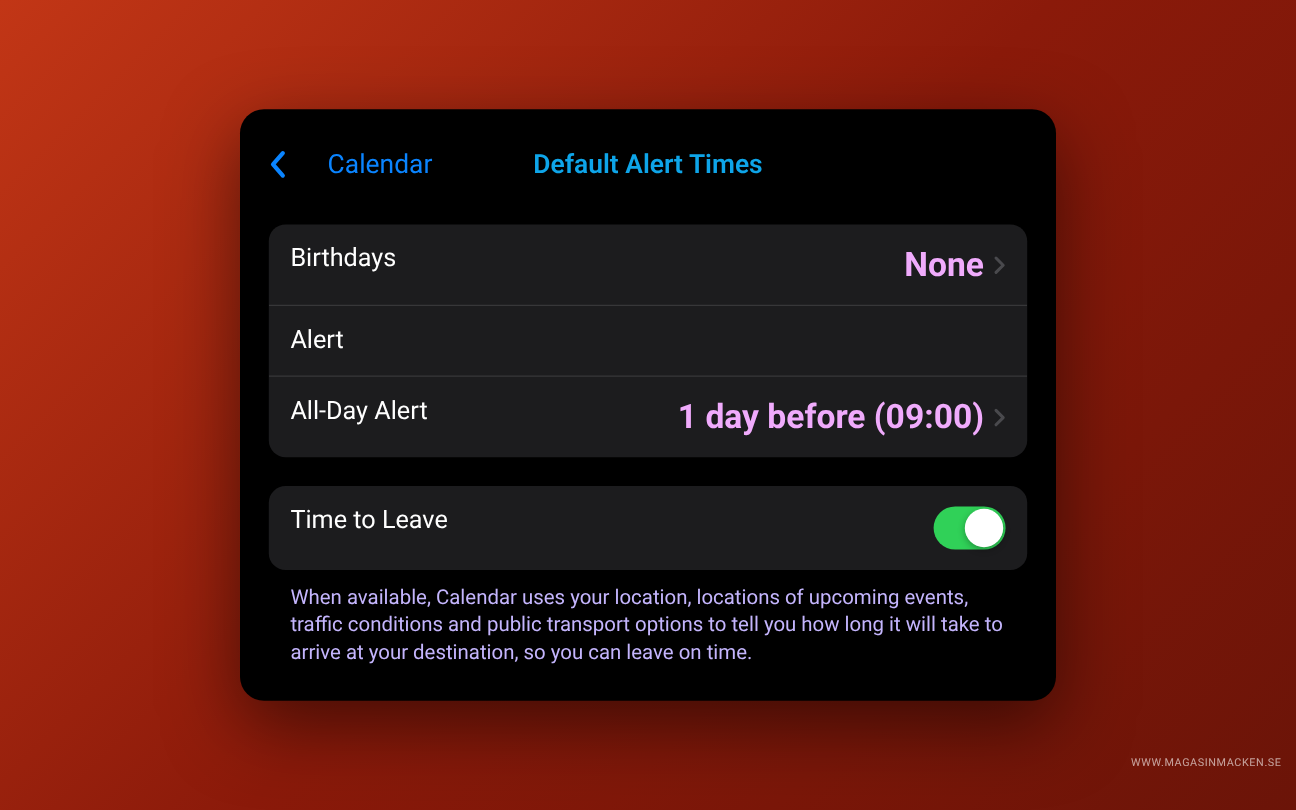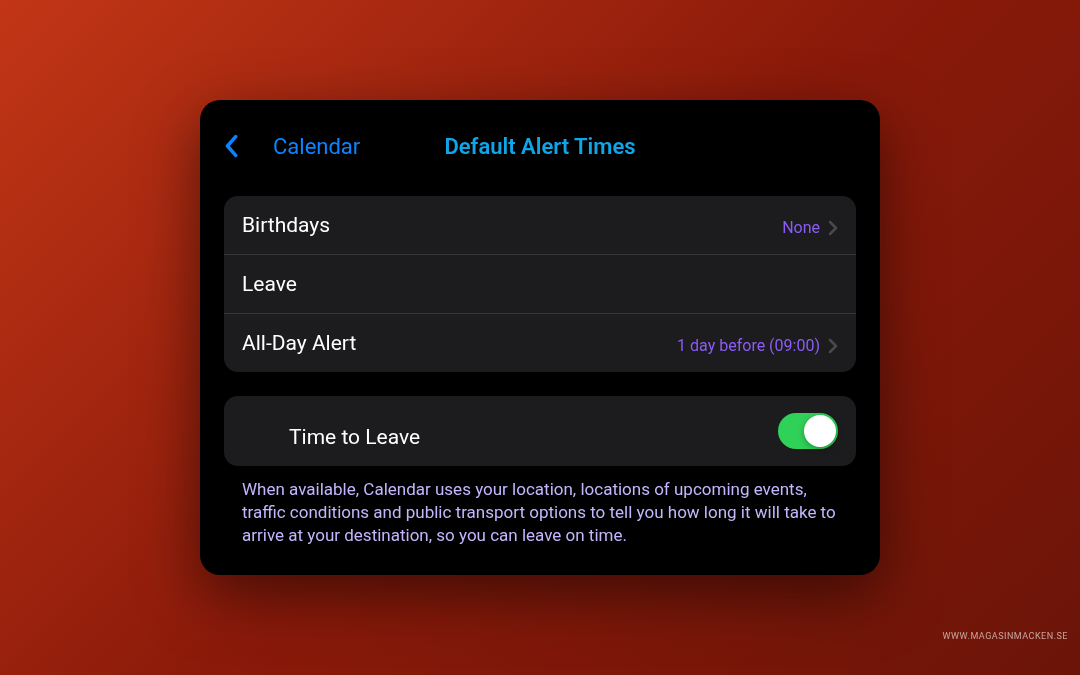--- a/index.html
+++ b/index.html
@@ -63,26 +63,25 @@
     }
 
     .section {
       background: #1c1c1e;
       border-radius: 14px;
       overflow: hidden;
     }
 
     .section + .section {
       margin-top: 24px;
-      padding-left: 47px;
     }
 
     .row {
       display: flex;
-      align-items: flex-end;
+      align-items: flex-start;
       justify-content: space-between;
       padding: 17px 18px;
       cursor: pointer;
       min-height: 58px;
     }
 
     .row + .row {
       border-top: 0.5px solid rgba(255, 255, 255, 0.12);
     }
 
@@ -92,23 +91,23 @@
       font-weight: 400;
     }
 
     .row-right {
       display: flex;
       align-items: center;
       gap: 8px;
     }
 
     .row-value {
-      color: #8b5cf6;
-      font-size: 16px;
-      font-weight: 400;
+      color: #f0abfc;
+      font-size: 28px;
+      font-weight: 700;
     }
 
     .disclosure-chevron {
       width: 10px;
       height: 16px;
       opacity: 0.4;
     }
 
     .toggle {
       width: 60px;
@@ -175,21 +174,21 @@
       <span class="row-label">Birthdays</span>
       <div class="row-right">
         <span class="row-value">None</span>
         <svg class="disclosure-chevron" viewBox="0 0 10 16" fill="none">
           <path d="M2 2 L8 8 L2 14" stroke="#8e8e93" stroke-width="2.5" stroke-linecap="round" stroke-linejoin="round"></path>
         </svg>
       </div>
     </div>
 
     <div class="row">
-      <span class="row-label">Leave</span>
+      <span class="row-label">Alert</span>
     </div>
 
     <div class="row">
       <span class="row-label">All-Day Alert</span>
       <div class="row-right">
         <span class="row-value">1 day before (09:00)</span>
         <svg class="disclosure-chevron" viewBox="0 0 10 16" fill="none">
           <path d="M2 2 L8 8 L2 14" stroke="#8e8e93" stroke-width="2.5" stroke-linecap="round" stroke-linejoin="round"></path>
         </svg>
       </div>

